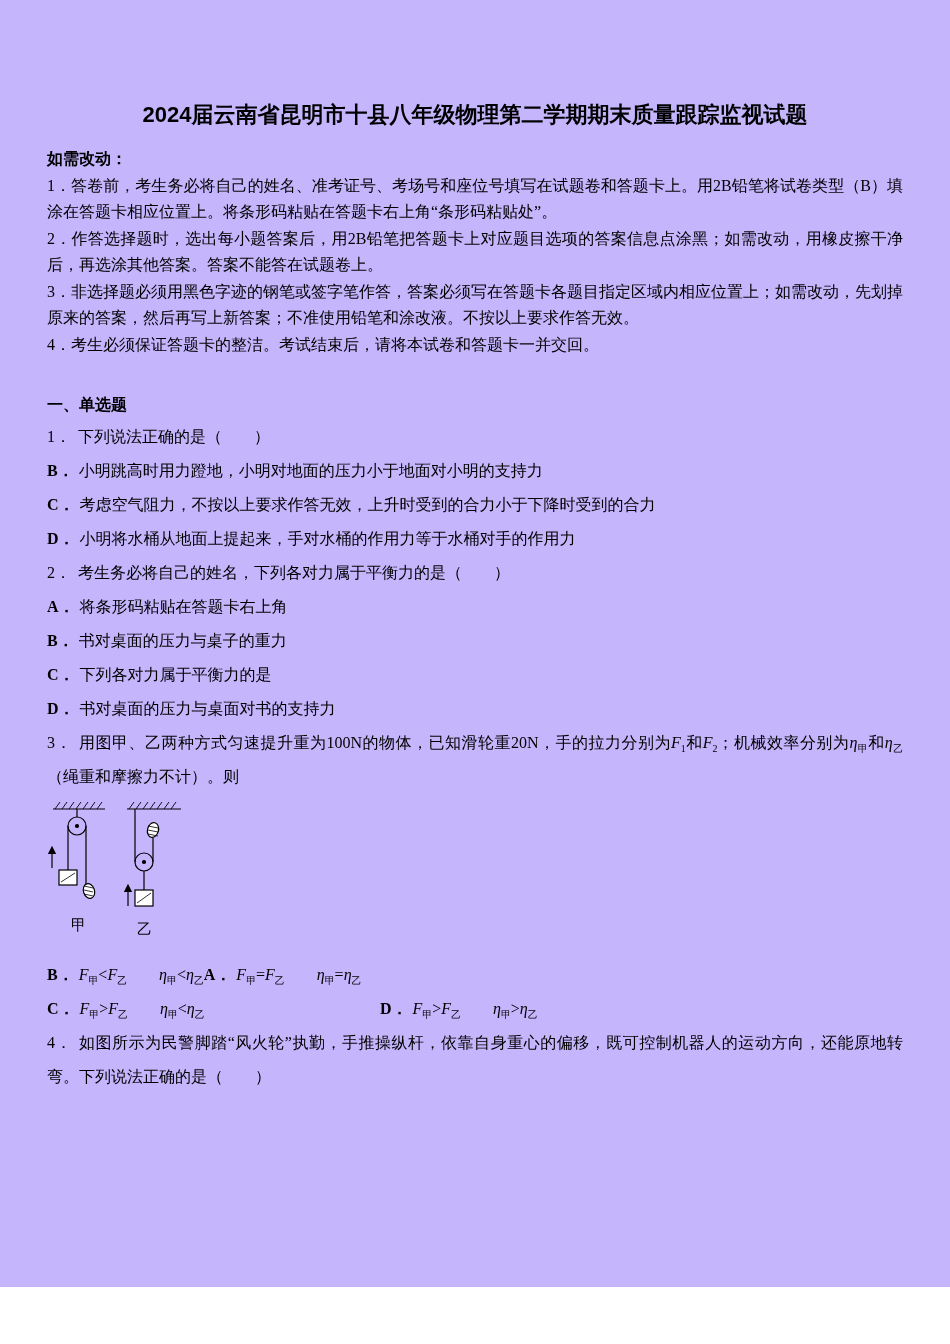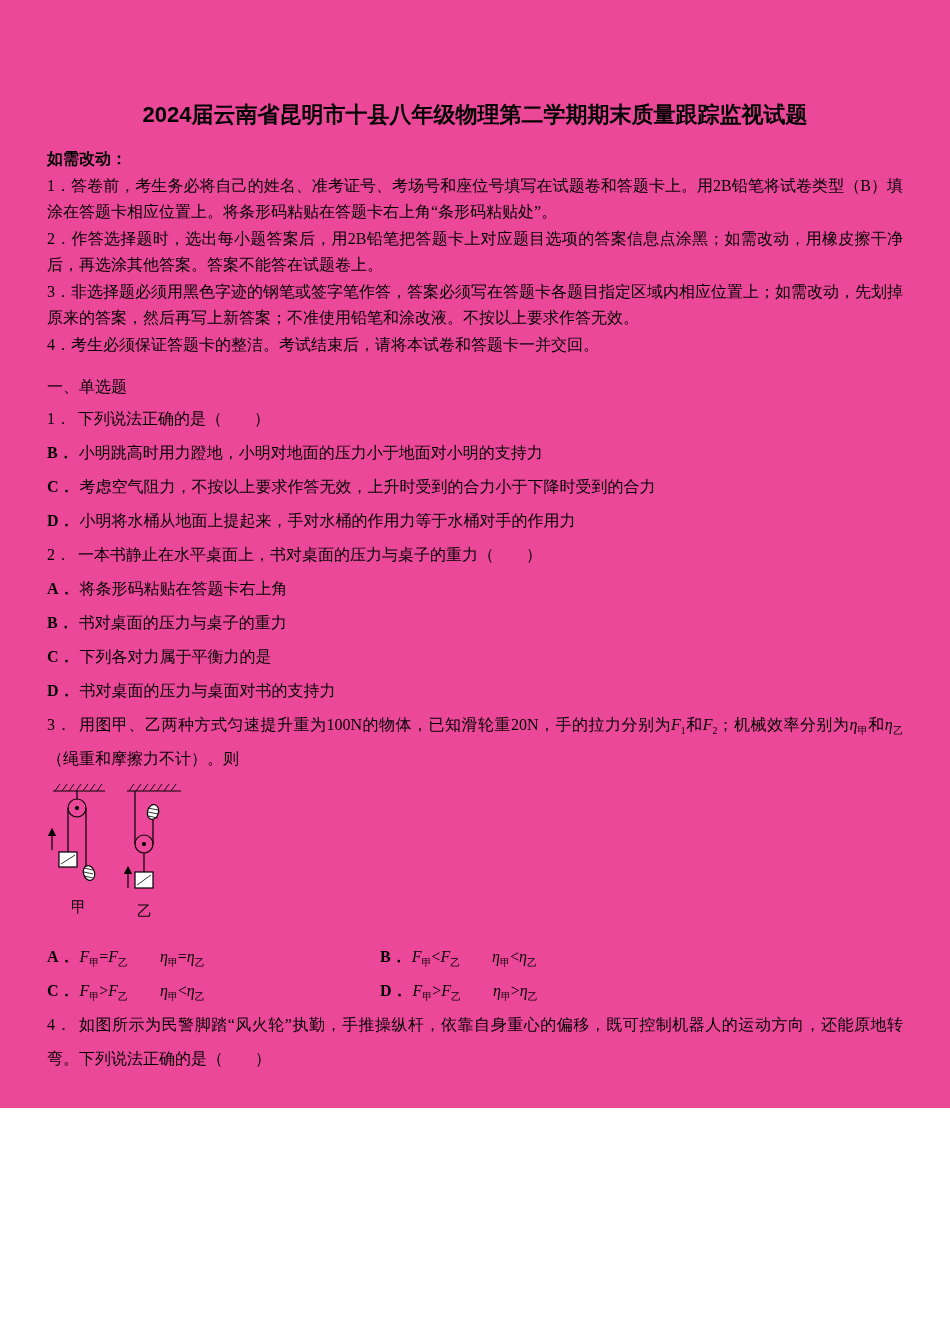--- a/index.html
+++ b/index.html
@@ -1,34 +1,34 @@
 <!DOCTYPE html>
 <html><head>
 <meta charset="utf-8">
 <style>
   * { box-sizing: border-box; }
   html, body { margin: 0; padding: 0; background: #ffffff; }
   .page {
-    width: 950px; height: 1108px; overflow: hidden;
+    width: 950px; height: 1287px; overflow: hidden;
     padding: 100px 47px 0 47px;
-    background: #ec4899;
+    background: #c4b5fd;
     color: #000000;
     font-family: "Liberation Serif", "DejaVu Serif", serif;
     font-size: 16px;
   }
   .title {
     font-family: "Liberation Sans", "DejaVu Sans", sans-serif;
     font-size: 22px; font-weight: bold;
     text-align: center; line-height: 30px;
     margin: 0 0 16px 0;
   }
   .bold { font-weight: bold; }
   p { margin: 0; }
   .nline { line-height: 26.5px; text-align: justify; }
-  .section-header { margin-top: 14px; line-height: 30px; font-weight: normal; }
+  .section-header { margin-top: 32px; line-height: 30px; font-weight: bold; }
   .qline { line-height: 34px; text-align: justify; }
   .qnum { margin-right: 7px; }
   .optlabel { font-weight: bold; margin-right: 5px; }
   sub { font-size: 0.62em; line-height: 0; }
   .var { font-family: "Liberation Serif", "DejaVu Serif", serif; font-style: italic; }
   .diagram { margin: 6px 0 14px 0; }
   .optrow { display: flex; }
   .optrow .cell-a { width: 333px; }
   .pulley-svg text { fill: #000; stroke: none; }
 </style>
@@ -50,21 +50,21 @@
   <p class="section-header">一、单选题</p>
 
   <div>
     <p class="qline"><span class="qnum">1．</span><span>下列说法正确的是（　　）</span></p>
     <p class="qline"><span class="optlabel">B．</span><span>小明跳高时用力蹬地，小明对地面的压力小于地面对小明的支持力</span></p>
     <p class="qline"><span class="optlabel">C．</span><span>考虑空气阻力，不按以上要求作答无效，上升时受到的合力小于下降时受到的合力</span></p>
     <p class="qline"><span class="optlabel">D．</span><span>小明将水桶从地面上提起来，手对水桶的作用力等于水桶对手的作用力</span></p>
   </div>
 
   <div>
-    <p class="qline"><span class="qnum">2．</span><span>一本书静止在水平桌面上，书对桌面的压力与桌子的重力（　　）</span></p>
+    <p class="qline"><span class="qnum">2．</span><span>考生务必将自己的姓名，下列各对力属于平衡力的是（　　）</span></p>
     <p class="qline"><span class="optlabel">A．</span><span>将条形码粘贴在答题卡右上角</span></p>
     <p class="qline"><span class="optlabel">B．</span><span>书对桌面的压力与桌子的重力</span></p>
     <p class="qline"><span class="optlabel">C．</span><span>下列各对力属于平衡力的是</span></p>
     <p class="qline"><span class="optlabel">D．</span><span>书对桌面的压力与桌面对书的支持力</span></p>
   </div>
 
   <div>
     <p class="qline"><span class="qnum">3．</span><span><span>用图甲、乙两种方式匀速提升重为100N的物体，已知滑轮重20N，手的拉力分别为</span><span class="var">F</span><sub>1</sub><span>和</span><span class="var">F</span><sub>2</sub><span>；机械效率分别为</span><span class="var">η</span><sub>甲</sub><span>和</span><span class="var">η</span><sub>乙</sub><span>（绳重和摩擦力不计）。则</span></span></p>
 
     <div class="diagram">
@@ -118,22 +118,22 @@
             <path d="M90,103 l14,-10" stroke-width="0.8"></path>
           </g>
           <path d="M81,106 V88" marker-end="url(#ah)"></path>
         </g>
         <text x="24" y="130" font-size="15">甲</text>
         <text x="90" y="134" font-size="15">乙</text>
       </svg>
     </div>
 
     <div class="optrow">
+      <p class="qline"><span class="optlabel">B．</span><span><span class="var">F</span><sub>甲</sub><span>&lt;</span><span class="var">F</span><sub>乙</sub><span>　　</span><span class="var">η</span><sub>甲</sub><span>&lt;</span><span class="var">η</span><sub>乙</sub></span></p>
       <p class="qline cell-a"><span class="optlabel">A．</span><span><span class="var">F</span><sub>甲</sub><span>=</span><span class="var">F</span><sub>乙</sub><span>　　</span><span class="var">η</span><sub>甲</sub><span>=</span><span class="var">η</span><sub>乙</sub></span></p>
-      <p class="qline"><span class="optlabel">B．</span><span><span class="var">F</span><sub>甲</sub><span>&lt;</span><span class="var">F</span><sub>乙</sub><span>　　</span><span class="var">η</span><sub>甲</sub><span>&lt;</span><span class="var">η</span><sub>乙</sub></span></p>
     </div>
     <div class="optrow">
       <p class="qline cell-a"><span class="optlabel">C．</span><span><span class="var">F</span><sub>甲</sub><span>&gt;</span><span class="var">F</span><sub>乙</sub><span>　　</span><span class="var">η</span><sub>甲</sub><span>&lt;</span><span class="var">η</span><sub>乙</sub></span></p>
       <p class="qline"><span class="optlabel">D．</span><span><span class="var">F</span><sub>甲</sub><span>&gt;</span><span class="var">F</span><sub>乙</sub><span>　　</span><span class="var">η</span><sub>甲</sub><span>&gt;</span><span class="var">η</span><sub>乙</sub></span></p>
     </div>
   </div>
 
   <div>
     <p class="qline"><span class="qnum">4．</span><span>如图所示为民警脚踏“风火轮”执勤，手推操纵杆，依靠自身重心的偏移，既可控制机器人的运动方向，还能原地转弯。下列说法正确的是（　　）</span></p>
   </div>

